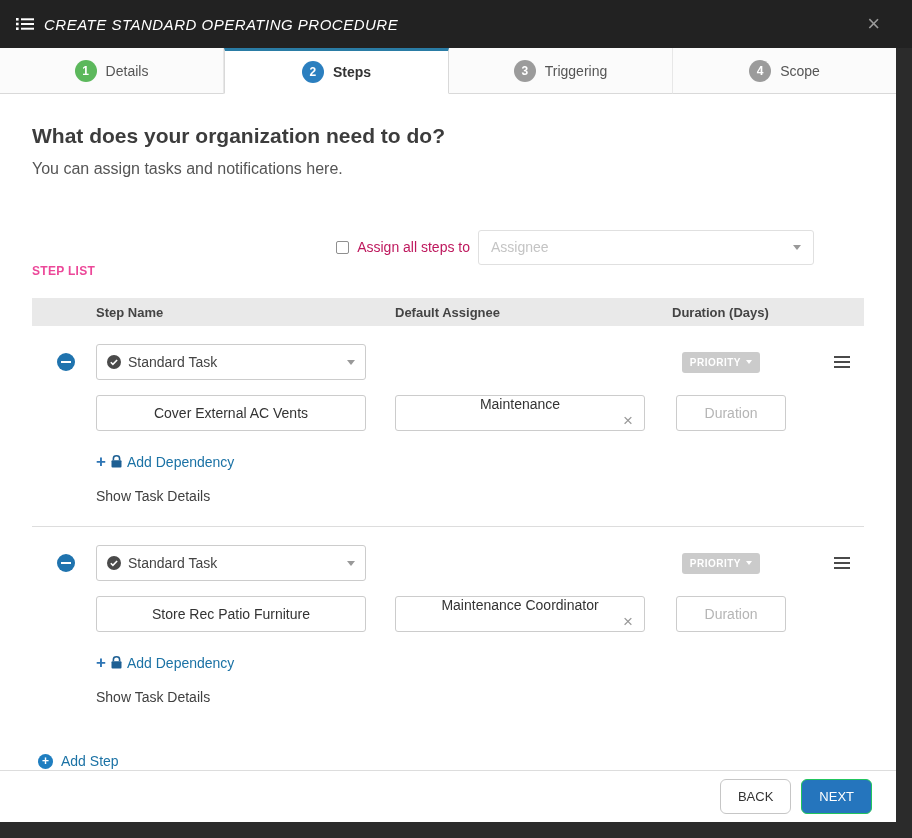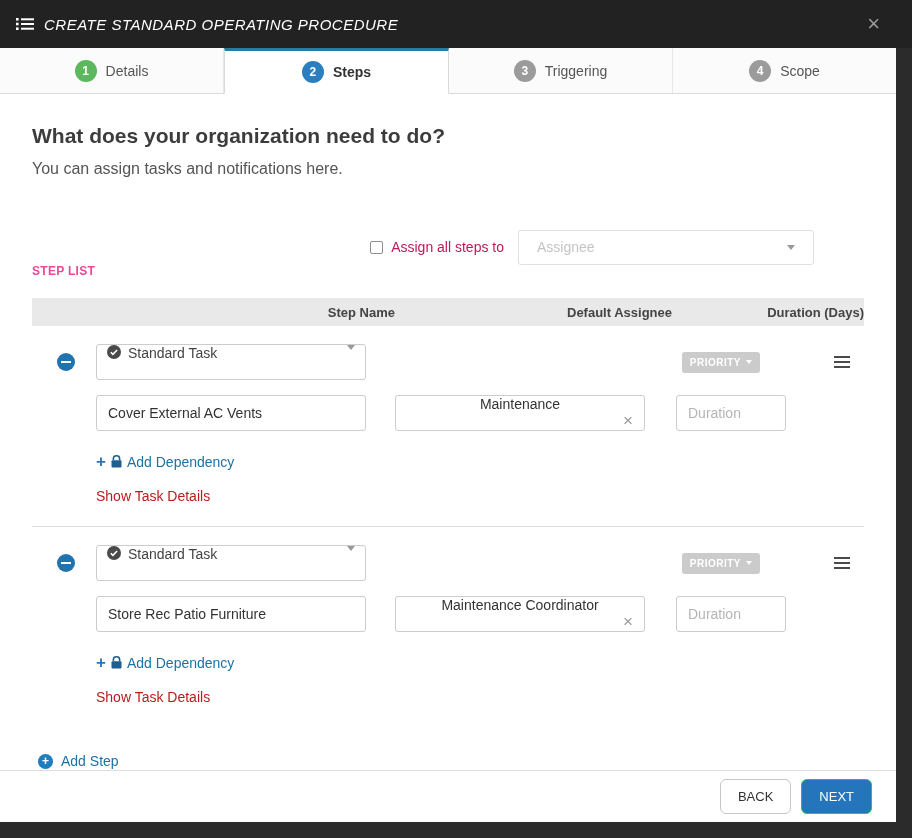--- a/index.html
+++ b/index.html
@@ -36,66 +36,66 @@
   .content { flex:1 1 auto; padding:30px 32px 0; overflow:hidden; }
   .page-title { font-size:21px; font-weight:bold; color:#3c3c3c; }
   .page-sub { font-size:16px; color:#555; margin-top:12px; }
 
   .assign-row { display:flex; align-items:center; justify-content:space-between; margin-top:38px; }
   .step-list-label { font-size:12px; font-weight:bold; color:#ec4899; letter-spacing:.3px;margin-top:48px; }
   .assign-right { display:flex; align-items:center; gap:8px; margin-right:50px; }
   .checkbox { width:13px; height:13px; border:1px solid #8f8f8f; border-radius:2px; background:#fff;
               display:inline-block; cursor:pointer; }
   .assign-label { font-size:14px; color:#be185d; }
-  .assignee-select { width:296px; height:35px; border:1px solid #e0e0e0; border-radius:3px;
-                     display:flex; align-items:center; padding:0 18px; margin-left:6px;
+  .assignee-select { width:336px; height:35px; border:1px solid #e0e0e0; border-radius:3px;
+                     display:flex; align-items:center; padding:0 12px; 
                      background:#fff; cursor:pointer; }
   .assignee-select .ph { color:#c4c4c4; font-size:14px; }
   .caret { width:0; height:0; border-left:4px solid transparent; border-right:4px solid transparent;
            border-top:5px solid #999; margin-left:auto; }
 
   
   .table-header { display:grid; grid-template-columns:64px 299px 277px 1fr; align-items:center;
                   height:28px; background:#e9e9e9; margin-top:20px;
-                  font-size:13px; font-weight:bold; color:#444;text-align:right; }
+                  font-size:13px; font-weight:bold; color:#444; }
 
   
   .step { padding:18px 0 22px; }
   .step + .step { border-top:1px solid #ddd; }
 
   .row-a { display:flex; align-items:center; }
   .remove-btn { margin-left:25px; width:18px; height:18px; border-radius:50%; background:#1f73ae;
                 border:none; position:relative; cursor:pointer; flex:0 0 auto; }
   .remove-btn::after { content:""; position:absolute; left:4px; top:8px; width:10px; height:2px; background:#fff; }
   .task-select { margin-left:21px; width:270px; height:36px; border:1px solid #ccc; border-radius:3px;
-                 background:#fff; display:flex; align-items:flex-start; gap:7px; padding:0 10px;
+                 background:#fff; display:flex; align-items:center; gap:7px; padding:0 10px;
                  font-size:14px; color:#444; cursor:pointer; }
   .priority-badge { margin-left:auto; background:#cbcbcb; color:#fff; border:none; border-radius:3px;
                     font-size:10px; font-weight:bold; letter-spacing:.5px; padding:5px 8px;
                     display:flex; align-items:center; gap:5px; cursor:pointer; font-family:inherit; }
   .priority-badge .caret { border-top-color:#fff; border-left-width:3px; border-right-width:3px;
                            border-top-width:4px; margin-left:0; }
   .drag-handle { margin-left:74px; margin-right:14px; background:none; border:none; cursor:grab;
                  display:flex; align-items:center; }
 
   .row-b { display:flex; align-items:center; margin-top:15px; }
   .text-input { height:36px; border:1px solid #ccc; border-radius:3px; padding:0 11px;
-                font-size:14px; color:#333; font-family:inherit; }
+                font-size:14px; color:#333; font-family:inherit;text-align:center; }
   .text-input::placeholder { color:#b5b5b5; }
   .name-input { margin-left:64px; width:270px; }
   .assignee-box { margin-left:29px; width:250px; height:36px; border:1px solid #ccc; border-radius:3px;
                   display:flex; align-items:center; padding:0 11px; font-size:14px; color:#333;
                   background:#fff; cursor:pointer;flex-direction:column; }
   .assignee-box .clear { margin-left:auto; color:#999; font-size:17px; line-height:1; cursor:pointer; }
   .duration-input { margin-left:31px; width:110px; }
 
   .dep-link { margin-left:64px; margin-top:22px; display:flex; align-items:center; gap:5px;
               font-size:14px; color:#1b72a5; cursor:pointer; width:max-content; text-decoration:none; }
   .dep-link .plus { color:#2e75b5; font-weight:bold; font-size:17px; line-height:1; }
-  .details-link { margin-left:64px; margin-top:18px; font-size:14px; color:#b91c1c;
+  .details-link { margin-left:64px; margin-top:18px; font-size:14px; color:#404040;
                   cursor:pointer; width:max-content; display:block; text-decoration:none; }
 
   .add-step { display:flex; align-items:center; gap:8px; margin-top:26px; margin-left:6px;
               font-size:14px; color:#1b72a5; cursor:pointer; width:max-content; text-decoration:none; }
   .add-step-icon { width:15px; height:15px; border-radius:50%; background:#1f7ec0; color:#fff;
                    display:flex; align-items:center; justify-content:center; font-size:12px;
                    font-weight:bold; line-height:1; }
 
   
   .modal-footer { flex:0 0 auto; height:52px; border-top:1px solid #ddd; display:flex;

